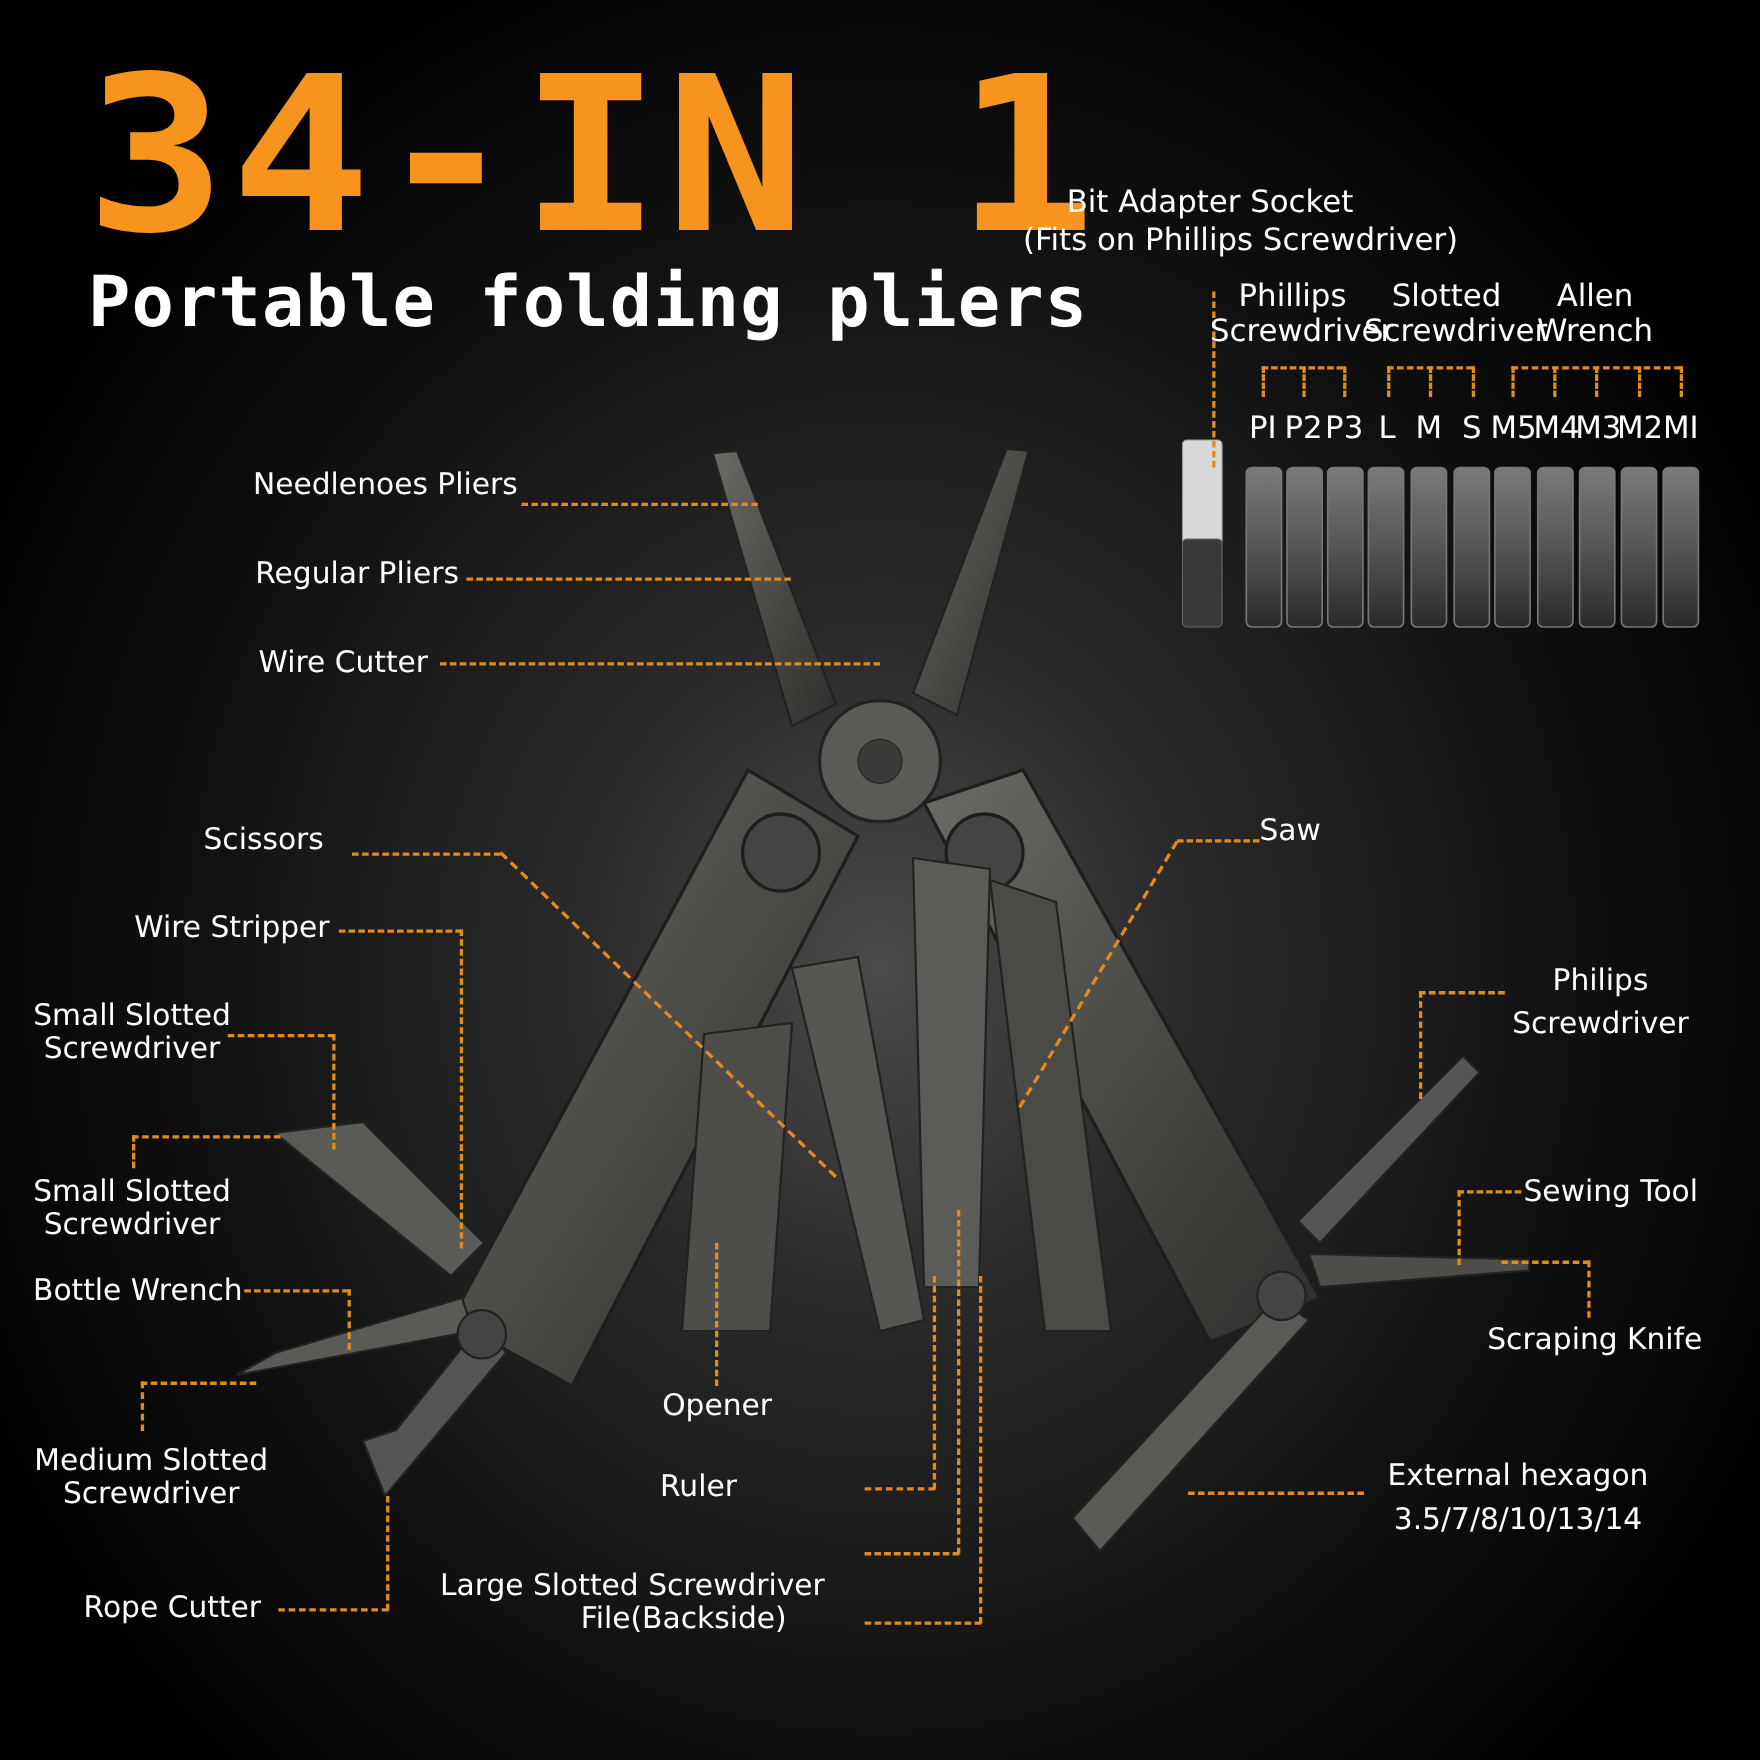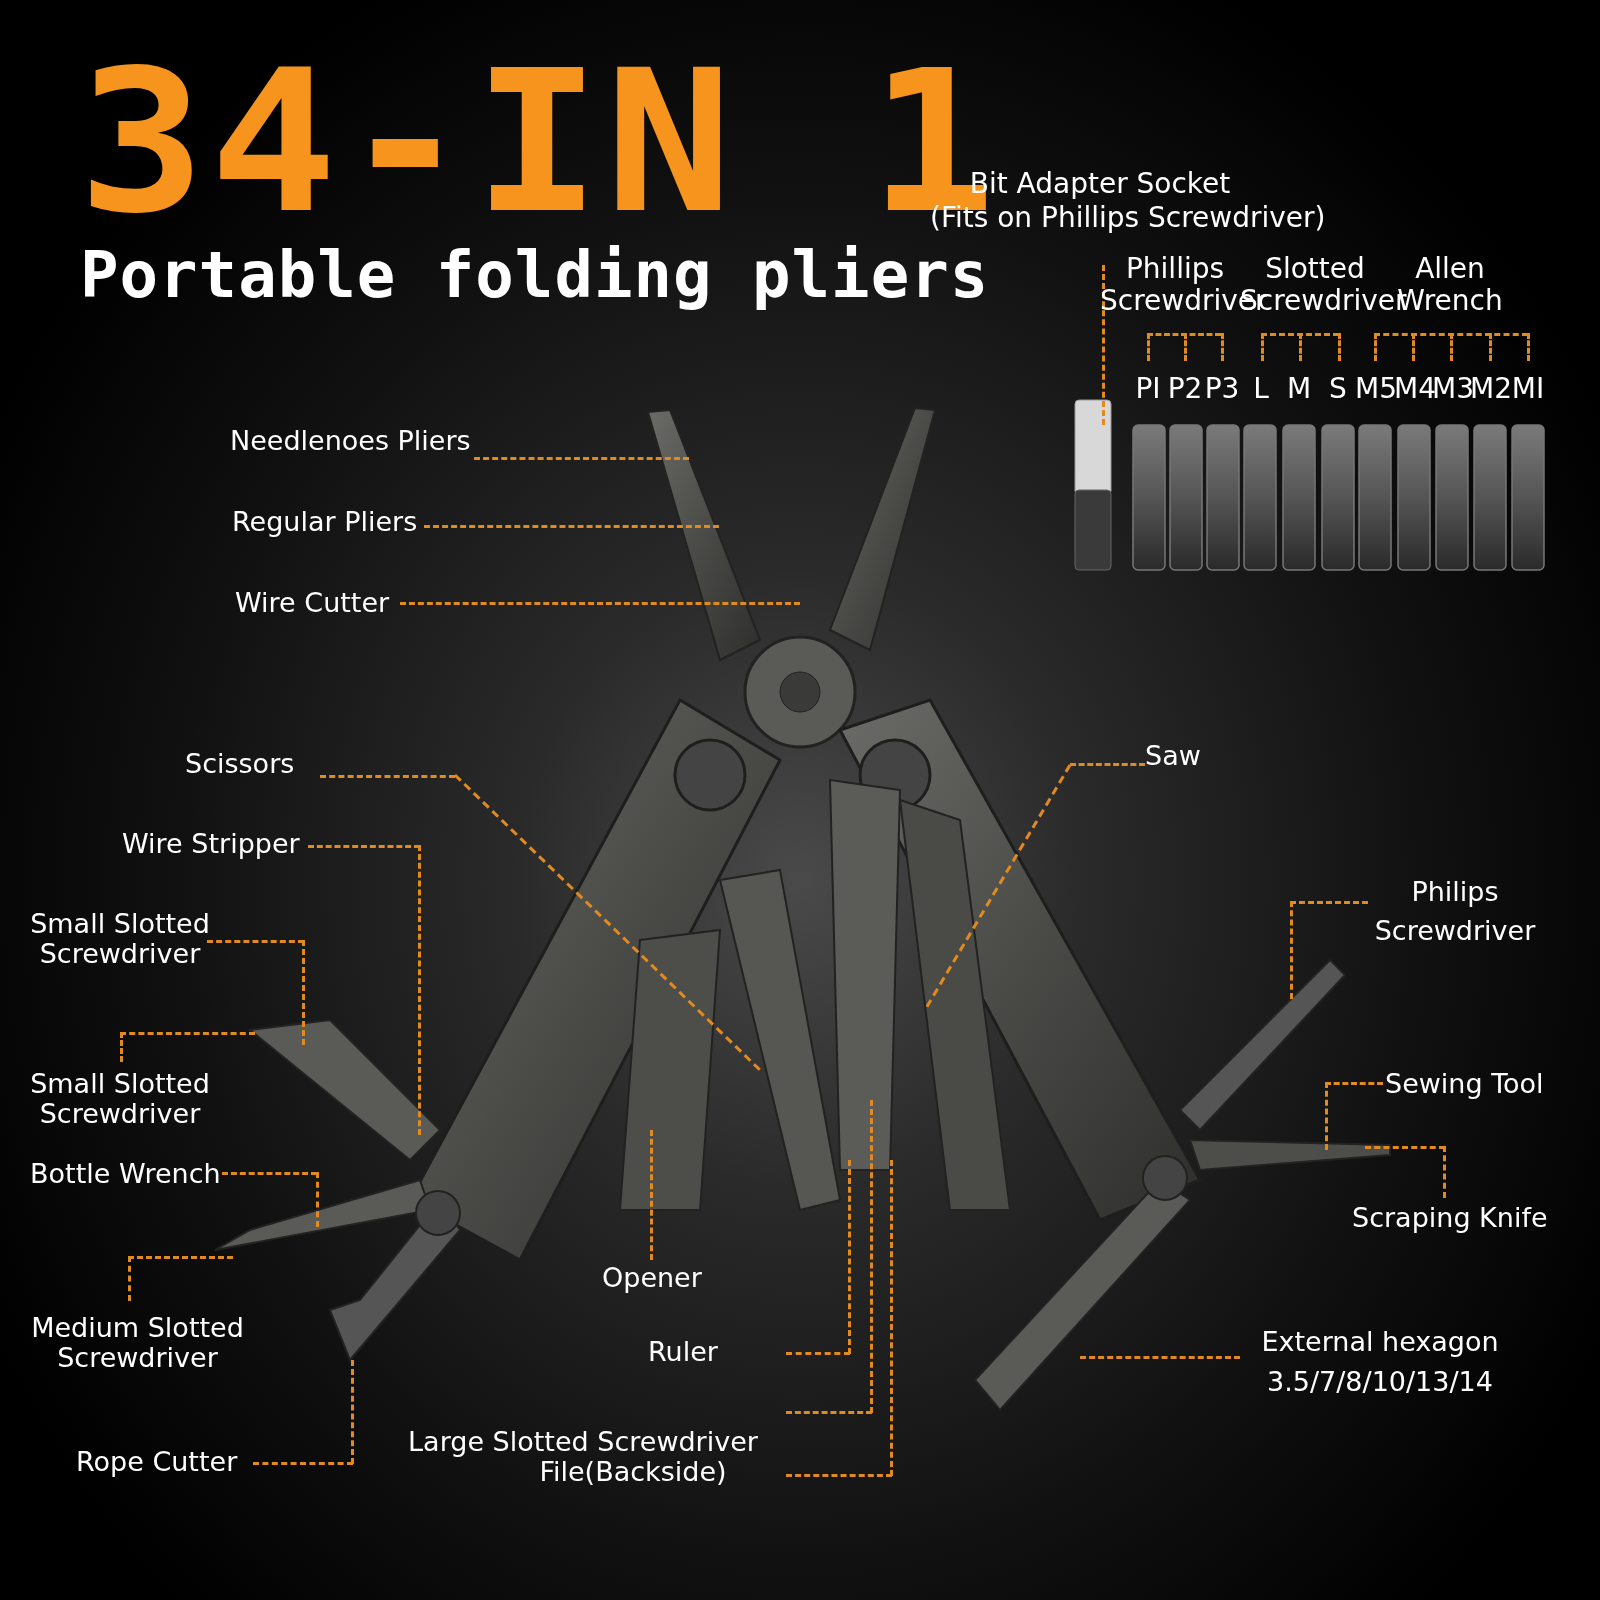--- a/index.html
+++ b/index.html
@@ -5,21 +5,21 @@
   html,body{margin:0;padding:0;}
   body{width:1600px;height:1600px;position:relative;overflow:hidden;
     background:radial-gradient(ellipse at 50% 55%, #4a4a4a 0%, #2a2a2a 25%, #111 55%, #000 80%);
     font-family:"DejaVu Sans", sans-serif;color:#fff;}
   .abs{position:absolute;}
   .headline{left:78px;top:52px;font-family:"DejaVu Sans Mono", monospace;font-weight:bold;
     font-size:196px;line-height:180px;color:#f7941d;letter-spacing:4px;transform:scaleX(1.08);transform-origin:left top;}
   .sub{left:80px;top:238px;font-family:"DejaVu Sans Mono", monospace;font-weight:bold;font-size:64px;color:#fff;letter-spacing:1px;}
   .lbl{position:absolute;font-size:27px;line-height:31px;color:#fff;white-space:nowrap;font-family:"DejaVu Sans", sans-serif;}
   .lbl.c{text-align:center;}
-  .lbl.r{text-align:center;}
+  .lbl.r{text-align:left;}
   .sm{font-size:28px;line-height:32px;}
   .dl{position:absolute;border-color:#e08a20;border-style:dashed;border-width:0;}
   .h{border-top-width:3px;height:0;}
   .v{border-left-width:3px;width:0;}
   svg{position:absolute;left:0;top:0;}
 </style>
 </head>
 <body>
 
 <svg width="1600" height="1600">
@@ -163,21 +163,21 @@
 <div class="lbl" style="left:602px;top:1262px;">Opener</div>
 
 <div class="lbl r" style="left:600px;top:1336px;width:166px;">Ruler</div>
 <div class="dl h" style="left:786px;top:1352px;width:64px;"></div>
 <div class="dl v" style="left:848px;top:1160px;height:194px;"></div>
 
 <div class="lbl r" style="left:400px;top:1426px;width:366px;">Large Slotted Screwdriver</div>
 <div class="dl h" style="left:786px;top:1411px;width:86px;"></div>
 <div class="dl v" style="left:870px;top:1100px;height:313px;"></div>
 
-<div class="lbl r" style="left:500px;top:1456px;width:266px;">File(Backside)</div>
+<div class="lbl r" style="left:528px;top:1456px;width:266px;">File(Backside)</div>
 <div class="dl h" style="left:786px;top:1474px;width:106px;"></div>
 <div class="dl v" style="left:890px;top:1160px;height:316px;"></div>
 
 <div class="lbl" style="left:1145px;top:740px;">Saw</div>
 <div class="dl h" style="left:1070px;top:763px;width:75px;"></div>
 
 <div class="lbl c" style="left:1370px;top:876px;width:170px;">Philips</div>
 <div class="lbl c" style="left:1370px;top:915px;width:170px;">Screwdriver</div>
 <div class="dl h" style="left:1290px;top:901px;width:78px;"></div>
 <div class="dl v" style="left:1290px;top:901px;height:98px;"></div>

